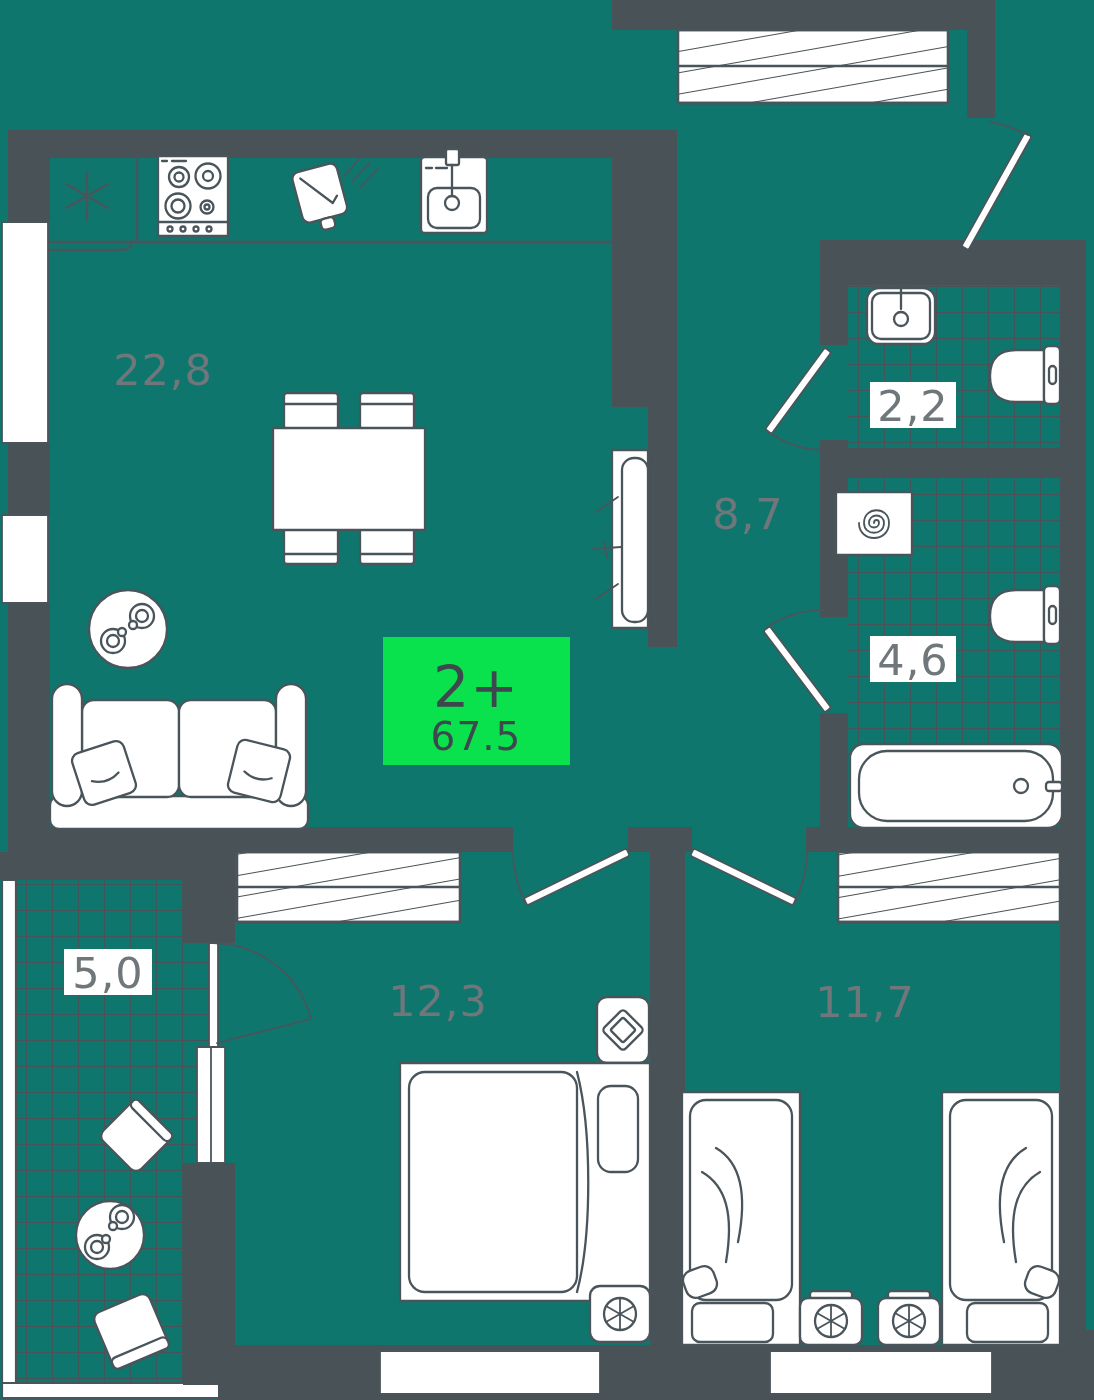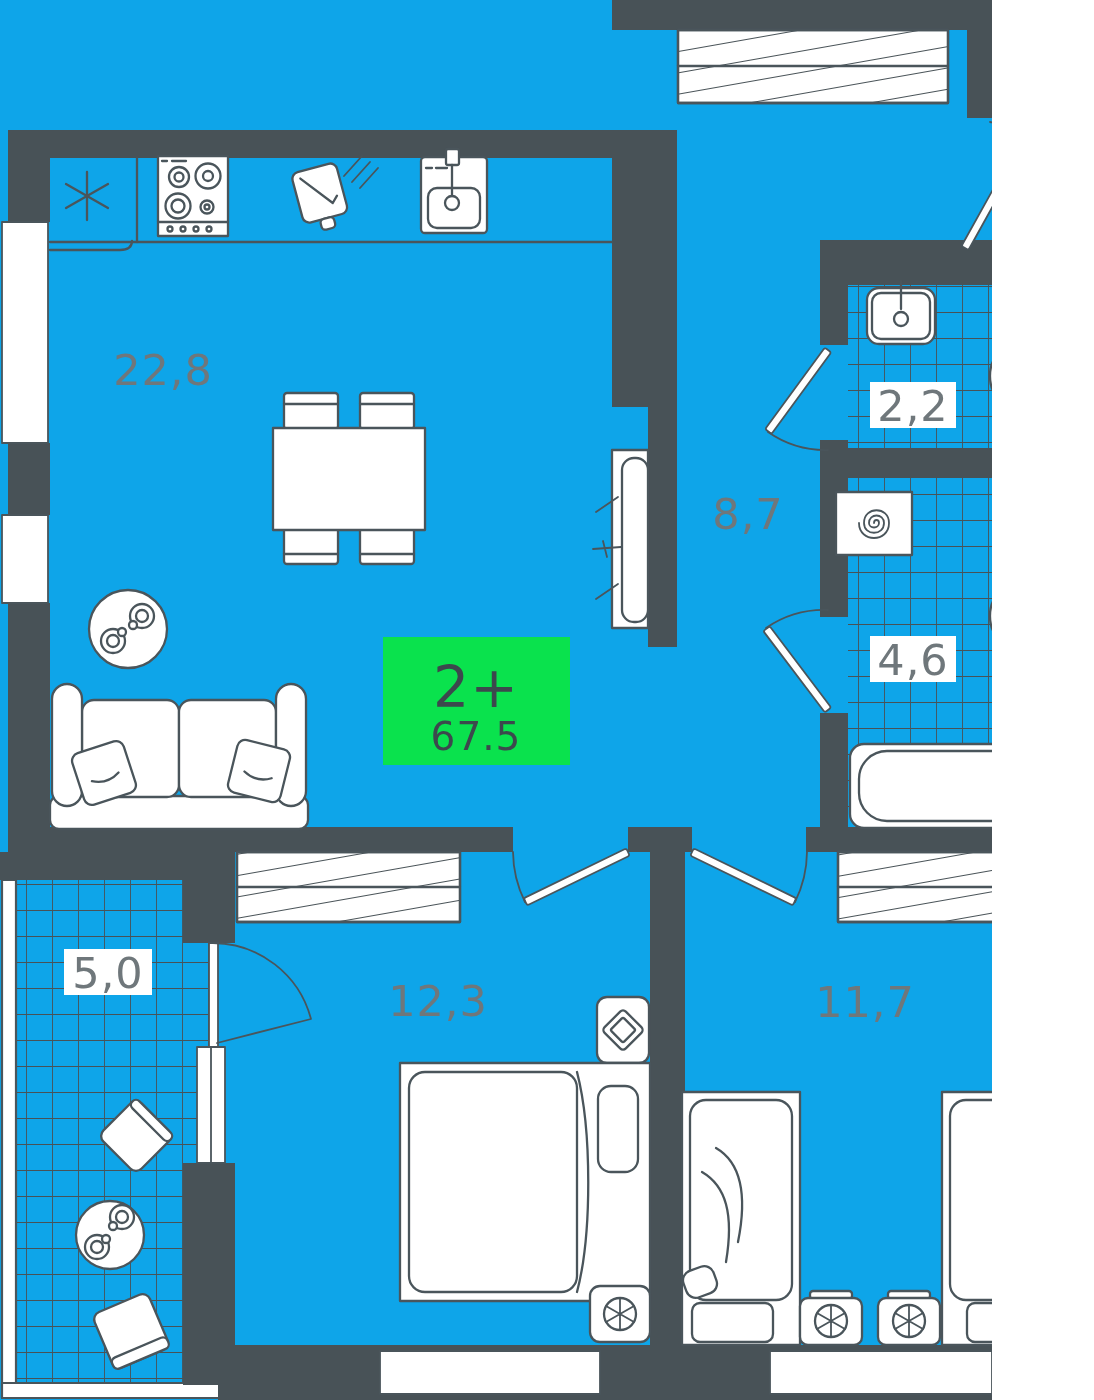--- a/index.html
+++ b/index.html
@@ -1,16 +1,16 @@
 <!DOCTYPE html>
 <html><head>
 <meta charset="utf-8">
 <style>
   html,body{margin:0;padding:0;background:#fff}
-  .plan-wrap{position:relative;width:992px;height:1400px;background:#0ea5e9;overflow:hidden}
+  .plan-wrap{position:relative;width:1094px;height:1400px;background:#0f766e;overflow:hidden}
   text{font-family:"DejaVu Sans","Liberation Sans",sans-serif}
   .room-label{font-size:43px;letter-spacing:1px}
   .badge-line1{font-size:57px;letter-spacing:1px}
   .badge-line2{font-size:39px;letter-spacing:1px}
   .ln{fill:none;stroke-linecap:round;stroke-linejoin:round}
   .fw{fill:#ffffff}
   .thin{stroke-width:1.8}
 </style>
 </head>
 <body>

